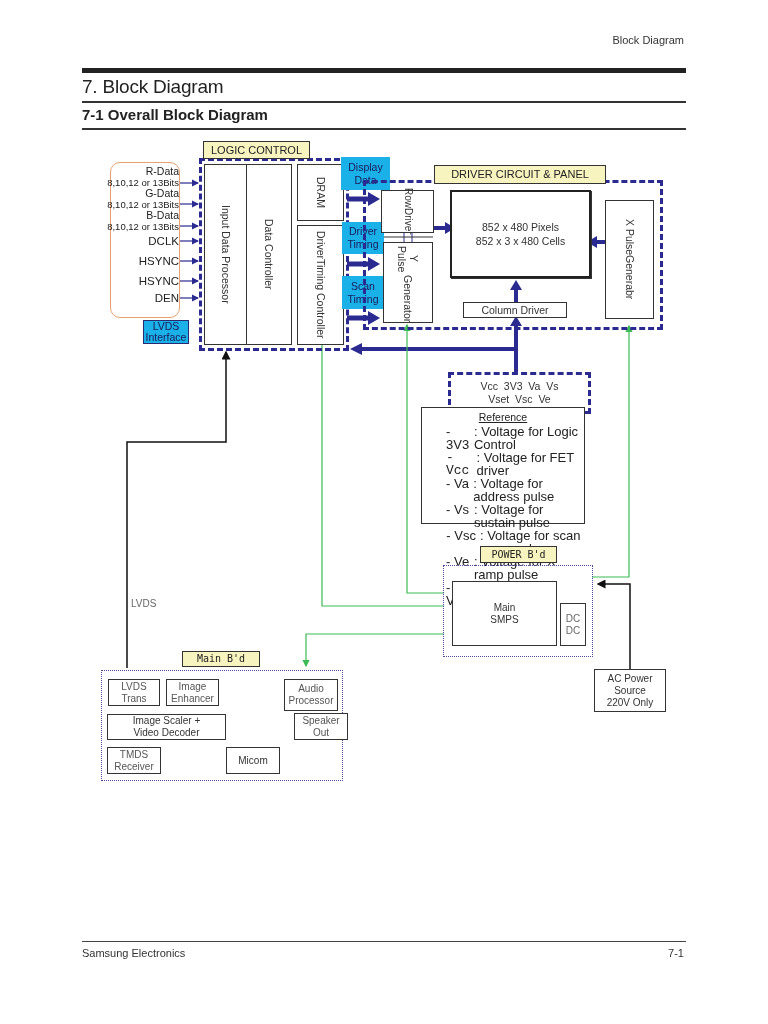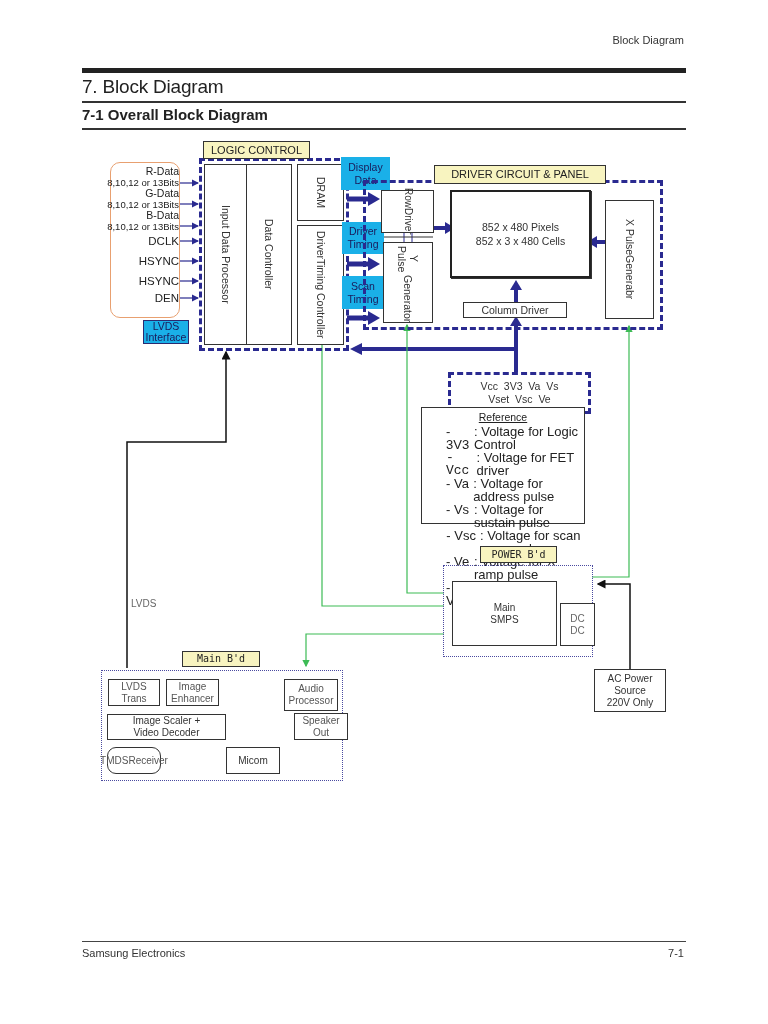--- a/index.html
+++ b/index.html
@@ -219,21 +219,21 @@
       </div>
     </div>
 </div>
 
 <div class="label-yellow label-mono" style="left:480px;top:546px;width:77px;height:17px;line-height:15px;">POWER B'd</div>
 <div class="dot-blue" style="left:443px;top:565px;width:150px;height:92px;"></div>
 <div class="box ctext" style="left:452px;top:581px;width:105px;height:65px;flex-direction:column;">
   <span>Main</span>
   <span>SMPS</span>
 </div>
-<div class="box ctext" style="left:560px;top:603px;width:35px;height:43px;flex-direction:column;color:#666;">
+<div class="box ctext" style="left:560px;top:603px;width:26px;height:43px;flex-direction:column;color:#666;">
   <span>DC</span>
   <span>DC</span>
 </div>
 
 <div class="box ctext" style="left:594px;top:669px;width:72px;height:43px;flex-direction:column;">
   <span>AC Power</span>
   <span>Source</span>
   <span>220V Only</span>
 </div>
 
@@ -246,21 +246,21 @@
   <span>Trans</span>
 </div>
 <div class="box ctext" style="left:166px;top:679px;width:53px;height:27px;flex-direction:column;color:#555;">
   <span>Image</span>
   <span>Enhancer</span>
 </div>
 <div class="box ctext" style="left:107px;top:714px;width:119px;height:26px;flex-direction:column;">
   <span>Image Scaler +</span>
   <span>Video Decoder</span>
 </div>
-<div class="box ctext" style="left:107px;top:747px;width:54px;height:27px;flex-direction:row;color:#555;border-radius:9px;">
+<div class="box ctext" style="left:107px;top:747px;width:54px;height:27px;flex-direction:column;color:#555;">
   <span>TMDS</span>
   <span>Receiver</span>
 </div>
 <div class="box ctext" style="left:226px;top:747px;width:54px;height:27px;">Micom</div>
 <div class="box ctext" style="left:284px;top:679px;width:54px;height:32px;flex-direction:column;color:#555;">
   <span>Audio</span>
   <span>Processor</span>
 </div>
 <div class="box ctext" style="left:284px;top:713px;width:54px;height:27px;flex-direction:column;color:#555;margin-left:10px;">
   <span>Speaker</span>

